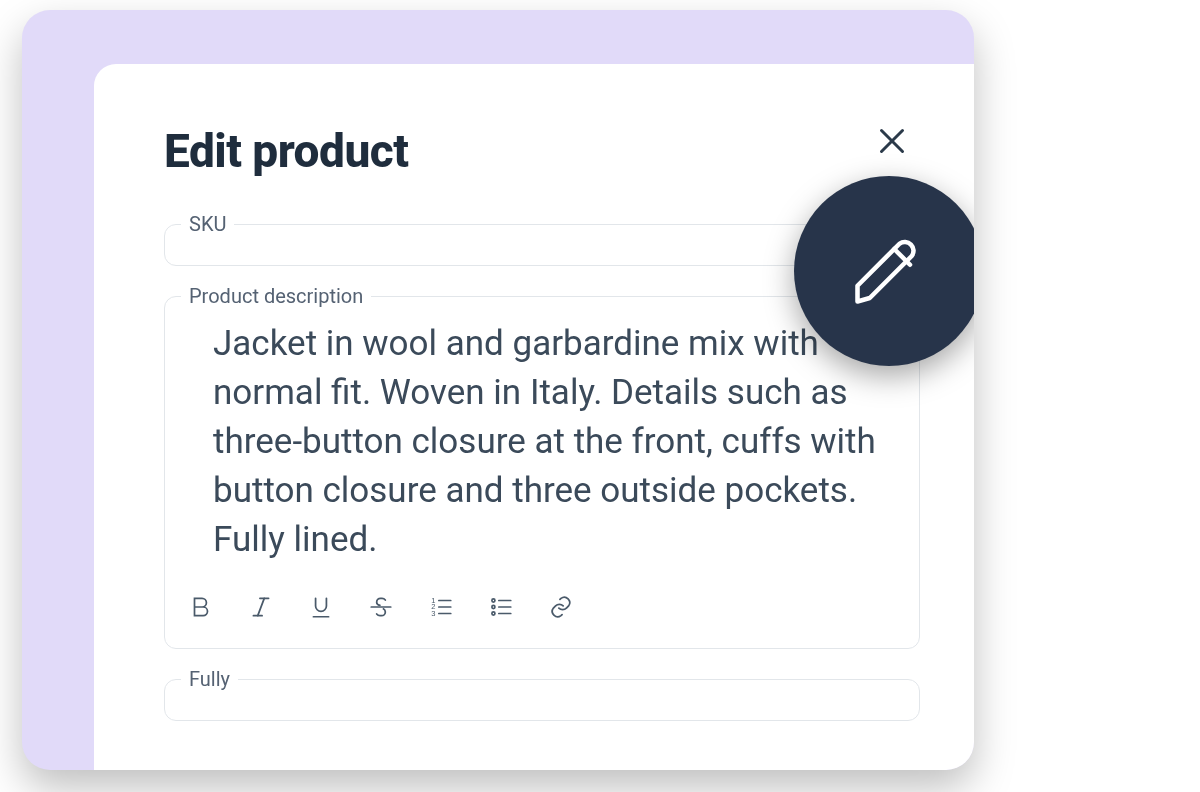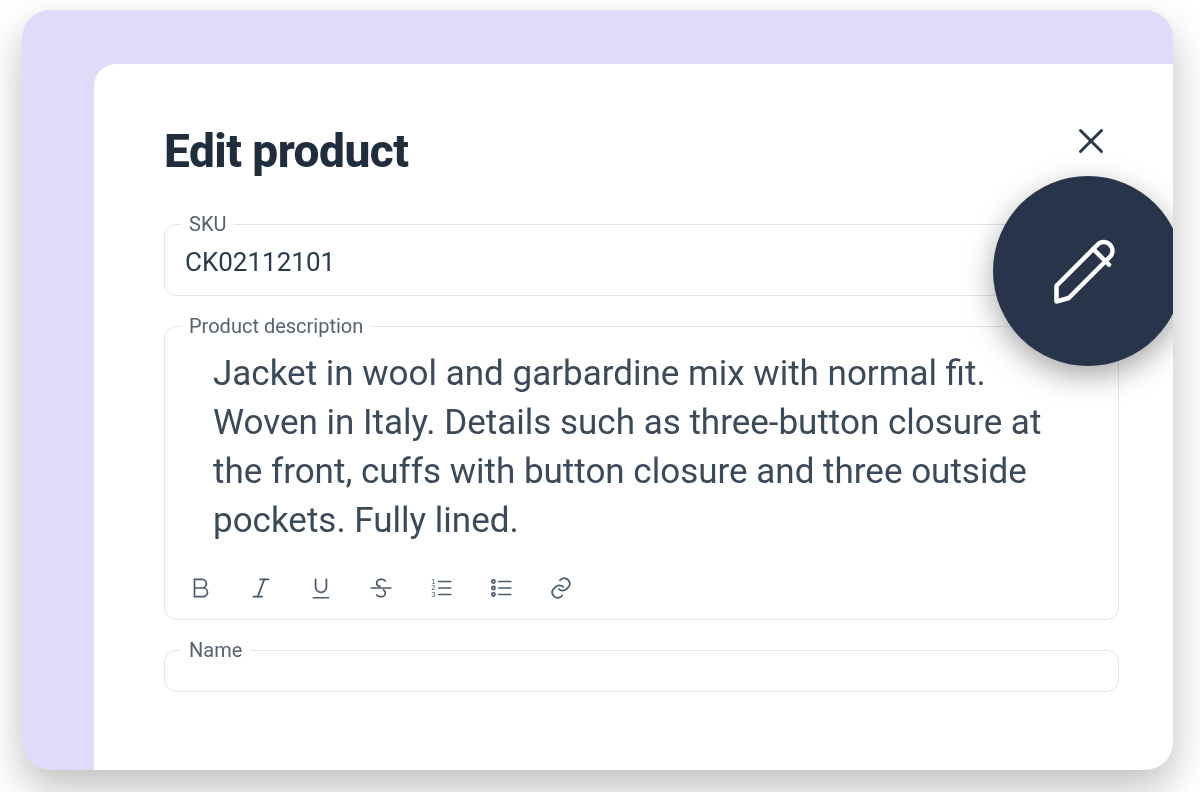--- a/index.html
+++ b/index.html
@@ -3,21 +3,21 @@
 <meta charset="utf-8">
 <style>
   * { box-sizing: border-box; margin: 0; padding: 0; }
   html, body { width: 1200px; height: 792px; font-family: -apple-system, BlinkMacSystemFont, "Segoe UI", Roboto, "Helvetica Neue", Arial, sans-serif; }
   body { background: #ffffff; }
 
   .outer {
     position: absolute;
     top: 10px;
     left: 22px;
-    width: 1151px;
+    width: 952px;
     height: 760px;
     background: #e1daf9;
     border-radius: 28px;
     box-shadow: 0 18px 40px rgba(0,0,0,0.25);
     overflow: hidden;
   }
 
   .panel {
     position: absolute;
     top: 54px;
@@ -75,21 +75,21 @@
   .field-input {
     width: 100%;
     border: none;
     outline: none;
     font-size: 26px;
     color: #2b3a4a;
     background: transparent;
     font-family: inherit;
   }
 
-  .field.textarea { padding-bottom: 14px; }
+  .field.textarea { padding-bottom: 24px; }
   .desc-text {
     font-size: 35px;
     line-height: 1.4;
     color: #3b4a5a;
     min-height: 110px;
     outline: none;
     margin-left: 28px;
   }
 
   .toolbar {
@@ -144,21 +144,20 @@
             <line x1="5" y1="5" x2="19" y2="19"></line>
             <line x1="19" y1="5" x2="5" y2="19"></line>
           </svg>
         </span>
       </button>
     </div>
 
 
     <div class="field">
       <span class="field-label">SKU</span>
-      <input class="field-input" type="text" value="CK02112101" style="">
     </div>
 
     <div class="field textarea">
       <span class="field-label">Product description</span>
       <div class="desc-text" contenteditable="true" style="">Jacket in wool and garbardine mix with normal fit. Woven in Italy. Details such as three-button closure at the front, cuffs with button closure and three outside pockets. Fully lined.</div>
       <div class="toolbar">
         <button class="tbtn" title="Bold">
           <span>
             <svg viewBox="0 0 24 24" fill="none" stroke="currentColor" stroke-width="1.6">
               <path d="M6 4h7a4 4 0 0 1 0 8H6zM6 12h8a4 4 0 0 1 0 8H6z"></path>
@@ -220,21 +219,21 @@
             <svg viewBox="0 0 24 24" fill="none" stroke="currentColor" stroke-width="1.6" stroke-linecap="round">
               <path d="M10 13a5 5 0 0 0 7 0l2-2a5 5 0 0 0-7-7l-1 1"></path>
               <path d="M14 11a5 5 0 0 0-7 0l-2 2a5 5 0 0 0 7 7l1-1"></path>
             </svg>
           </span>
         </button>
       </div>
     </div>
 
     <div class="field">
-      <span class="field-label">Name</span>
+      <span class="field-label">Fully</span>
     </div>
 
   </div>
 
   <button class="fab">
     <span>
       <svg viewBox="0 0 24 24" fill="none" stroke="#ffffff" stroke-width="1.3" stroke-linecap="round" stroke-linejoin="round">
         <path d="M3 21l3.5-1 12-12a2.5 2.5 0 0 0-3.5-3.5l-12 12L3 21z"></path>
         <line x1="13.5" y1="6" x2="18" y2="10.5"></line>
       </svg>

